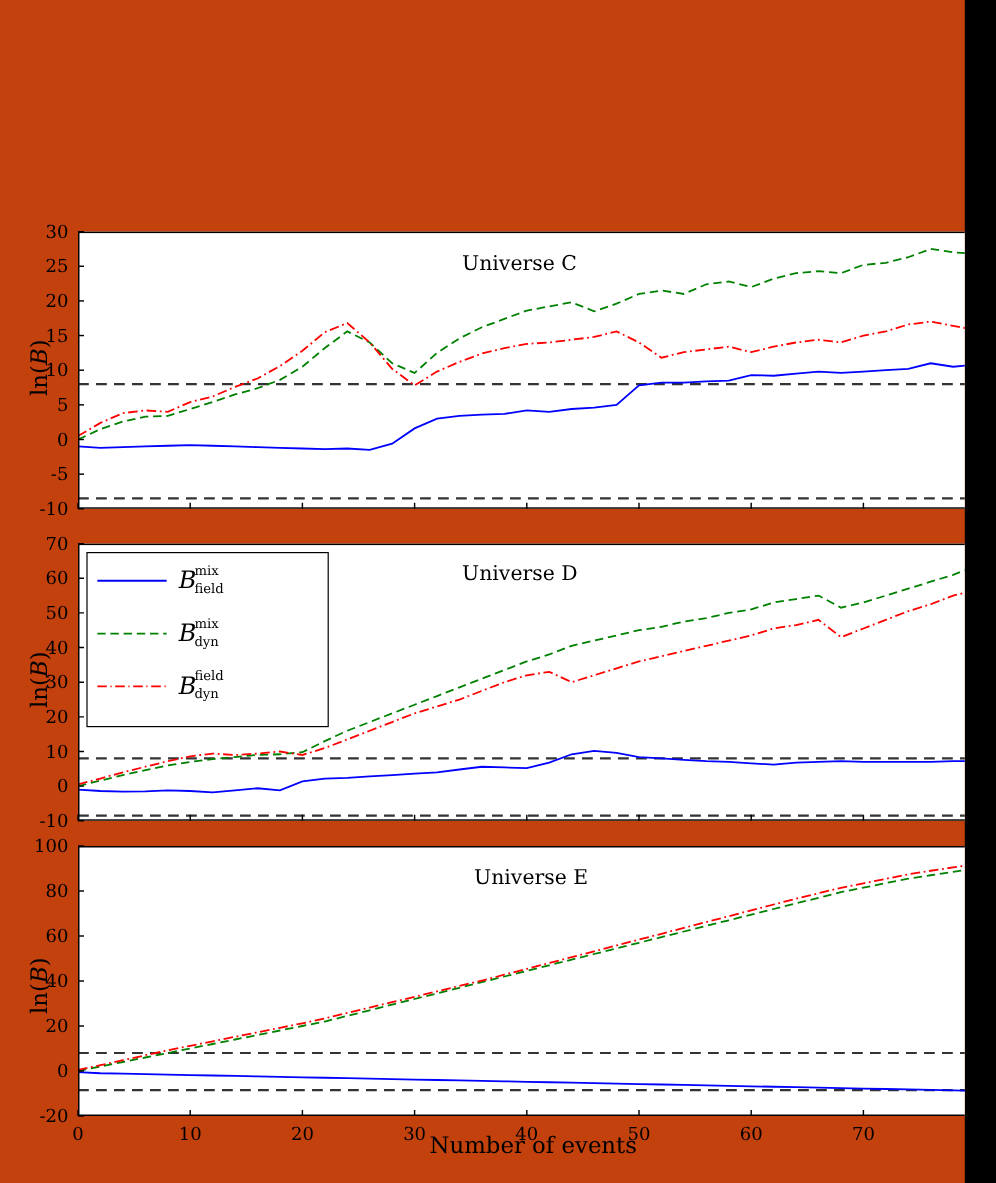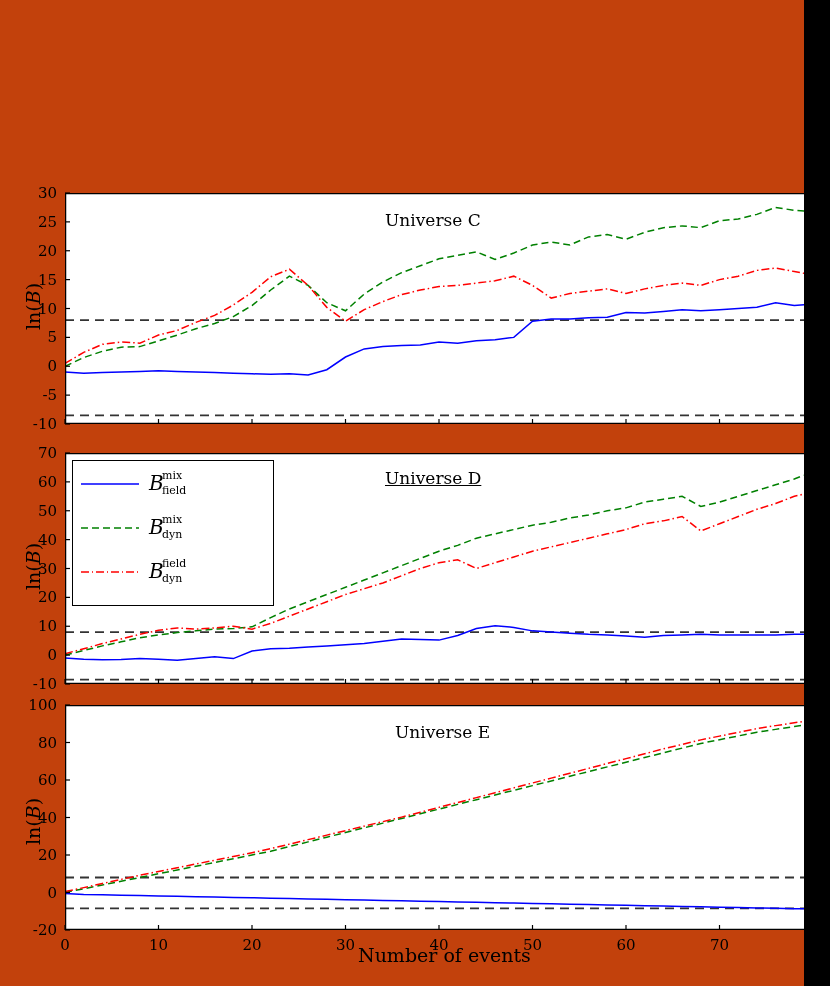--- a/index.html
+++ b/index.html
@@ -102,21 +102,21 @@
   <div class="plotwrap" id="panel1" style="left:65px; top:453px; width:748px; height:231px;">
     <svg class="axes" id="svg1" viewBox="0 0 748 231" preserveAspectRatio="none">
         <line x1="0" x2="748" y1="179.025" y2="179.025" stroke="#333333" stroke-width="1.8" stroke-dasharray="9,6" fill="none"></line>
         <line x1="0" x2="748" y1="226.66875" y2="226.66875" stroke="#333333" stroke-width="1.8" stroke-dasharray="9,6" fill="none"></line>
         <path d="M0.00,205.01 L18.70,206.17 L37.40,206.75 L56.10,206.46 L74.80,205.59 L93.50,206.17 L112.20,207.32 L130.90,205.59 L149.60,203.86 L168.30,205.59 L187.00,198.08 L205.70,195.77 L224.40,195.19 L243.10,194.04 L261.80,192.88 L280.50,191.73 L299.20,190.57 L317.90,188.26 L336.60,185.95 L355.30,186.53 L374.00,187.11 L392.70,182.49 L411.40,175.56 L430.10,172.67 L448.80,174.41 L467.50,177.87 L486.20,179.03 L504.90,180.18 L523.60,181.34 L542.30,181.91 L561.00,183.07 L579.70,184.22 L598.40,182.49 L617.10,181.91 L635.80,181.34 L654.50,181.91 L673.20,181.91 L691.90,181.91 L710.60,181.91 L729.30,181.34 L748.00,181.34" fill="none" stroke="#0000ff" stroke-width="1.5"></path>
         <path d="M0.00,202.13 L18.70,197.50 L37.40,192.88 L56.10,188.84 L74.80,184.80 L93.50,181.91 L112.20,179.60 L130.90,177.87 L149.60,176.14 L168.30,175.56 L187.00,173.83 L205.70,164.59 L224.40,155.93 L243.10,148.71 L261.80,141.49 L280.50,134.27 L299.20,127.05 L317.90,119.83 L336.60,112.61 L355.30,105.39 L374.00,98.18 L392.70,92.40 L411.40,85.18 L430.10,80.85 L448.80,76.52 L467.50,72.19 L486.20,69.30 L504.90,64.97 L523.60,62.08 L542.30,57.75 L561.00,54.86 L579.70,49.09 L598.40,46.20 L617.10,43.31 L635.80,53.42 L654.50,49.09 L673.20,43.31 L691.90,37.54 L710.60,31.76 L729.30,25.99 L748.00,18.77" fill="none" stroke="#008000" stroke-width="1.5" stroke-dasharray="7,4"></path>
         <path d="M0.00,200.68 L18.70,195.77 L37.40,190.57 L56.10,185.95 L74.80,181.34 L93.50,177.29 L112.20,174.98 L130.90,176.14 L149.60,174.98 L168.30,173.25 L187.00,176.14 L205.70,170.36 L224.40,163.14 L243.10,155.93 L261.80,148.71 L280.50,141.49 L299.20,135.71 L317.90,129.94 L336.60,122.72 L355.30,115.50 L374.00,109.72 L392.70,106.84 L411.40,115.50 L430.10,109.72 L448.80,103.95 L467.50,98.18 L486.20,93.84 L504.90,89.51 L523.60,85.18 L542.30,80.85 L561.00,76.52 L579.70,70.74 L598.40,67.86 L617.10,63.53 L635.80,77.96 L654.50,70.74 L673.20,63.53 L691.90,56.31 L710.60,50.53 L729.30,43.31 L748.00,38.98" fill="none" stroke="#ff0000" stroke-width="1.5" stroke-dasharray="8,3,1.5,3"></path>
         <rect x="0.5" y="0.5" width="747" height="230" fill="none" stroke="#000" stroke-width="1.5"></rect>
       </svg>
   </div>
-  <div class="paneltitle" style="left:385px; top:468px;text-decoration:underline;">Universe D</div>
+  <div class="paneltitle" style="left:385px; top:468px;">Universe D</div>
   <div class="ylabel" style="left:22px; top:590px;">ln(<i>B</i>)</div>
   <svg id="ticks1" style="position:absolute;left:0;top:443px;width:830px;height:260px;">
       <line x1="65" x2="70" y1="241" y2="241" stroke="#000" stroke-width="1.2"></line>
       <text x="57" y="246" text-anchor="end" class="tick">-10</text>
       <line x1="65" x2="70" y1="212.125" y2="212.125" stroke="#000" stroke-width="1.2"></line>
       <text x="57" y="217.125" text-anchor="end" class="tick">0</text>
       <line x1="65" x2="70" y1="183.25" y2="183.25" stroke="#000" stroke-width="1.2"></line>
       <text x="57" y="188.25" text-anchor="end" class="tick">10</text>
       <line x1="65" x2="70" y1="154.375" y2="154.375" stroke="#000" stroke-width="1.2"></line>
       <text x="57" y="159.375" text-anchor="end" class="tick">20</text>

